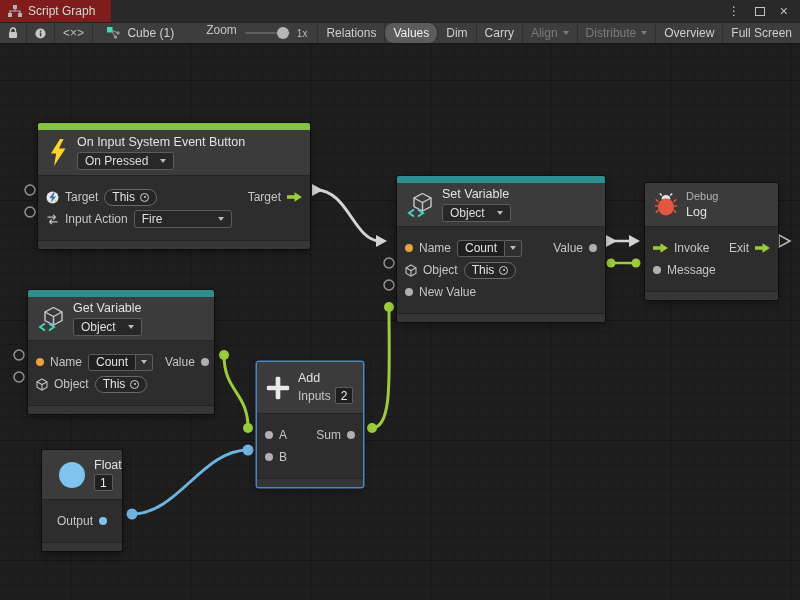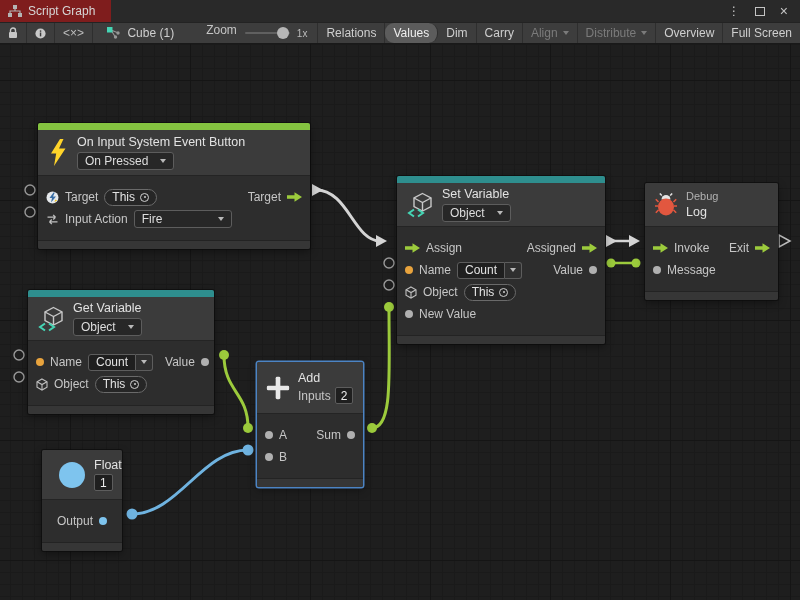--- a/index.html
+++ b/index.html
@@ -265,31 +265,20 @@
         <div class="hdr-col">
           <span class="title">Set Variable</span>
           <span class="dd" style="align-self:flex-start">
             <span>Object</span>
             <span class="darr"></span>
           </span>
         </div>
       </div>
       <div class="body">
         <div class="row">
-          <svg class="flow" width="15" height="10" viewBox="0 0 16 10">
-            <path d="M0 3.2 H8 V0 L16 5 L8 10 V6.8 H0 Z" fill="#9ccb3c"></path>
-          </svg>
-          <span>Assign</span>
-          <span class="grow"></span>
-          <span>Assigned</span>
-          <svg class="flow" width="15" height="10" viewBox="0 0 16 10">
-            <path d="M0 3.2 H8 V0 L16 5 L8 10 V6.8 H0 Z" fill="#9ccb3c"></path>
-          </svg>
-        </div>
-        <div class="row">
           <span class="dot orange"></span>
           <span>Name</span>
           <span class="fdd">
             <span class="fld">Count</span>
             <span class="ab">
                 <span class="darr"></span>
               </span>
           </span>
           <span class="grow"></span>
           <span>Value</span>

